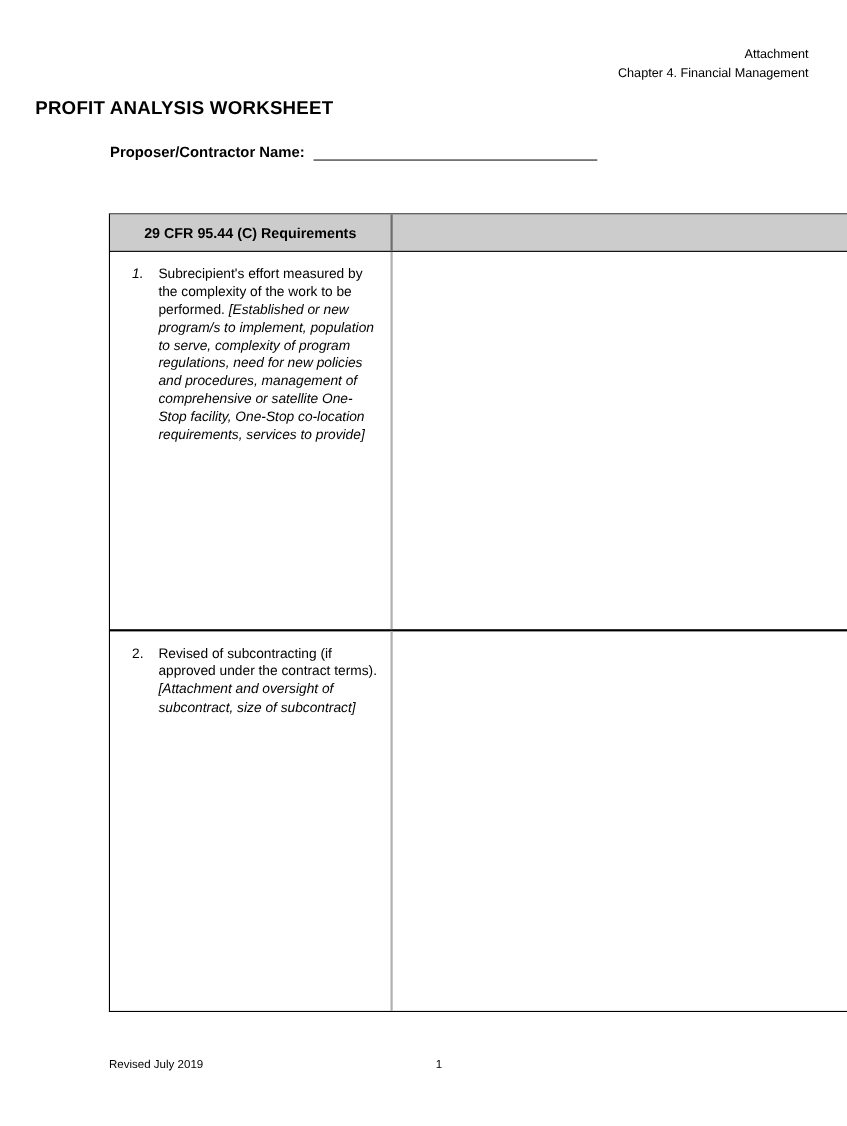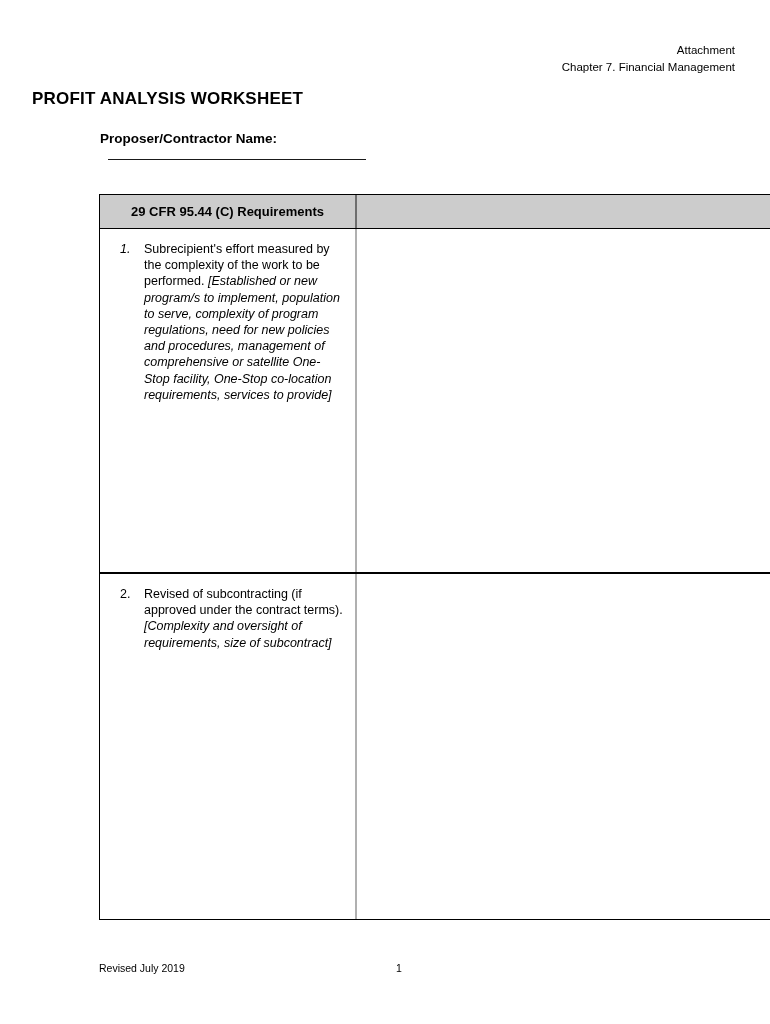--- a/index.html
+++ b/index.html
@@ -52,22 +52,21 @@
   }
 
   
   .field-row {
     position: absolute;
     left: 68px;
     font-size: 13.5px;
     font-weight: bold;
     white-space: nowrap;
     display: flex;
-    align-items: flex-start;
-    flex-direction: column;
+    align-items: center;
   }
   .field-row.r1 { top: 131px; }
   .field-row.r2 { top: 156px; }
   .field-label { font-weight: bold; }
   .field-rule {
     display: inline-block;
     border-bottom: 1.6px solid #1a1a1a;
     margin-left: 8px;
     height: 13px;
   }
@@ -155,21 +154,21 @@
     text-align: center;
   }
 </style>
 </head>
 <body>
 
 <div class="page">
 
   <div class="doc-header">
     <div>Attachment</div>
-    <div>Chapter 7. Financial Management</div>
+    <div>Chapter 4. Financial Management</div>
   </div>
 
   <div class="doc-title">PROFIT ANALYSIS WORKSHEET</div>
 
   <div class="field-row r1">
     <span class="field-label">Proposer/Contractor Name:</span>
     <span class="field-rule"></span>
   </div>
 
 
@@ -186,21 +185,21 @@
           <span class="item-body"><span>Subrecipient's effort measured by the complexity of the work to be performed.</span> <span class="ital">[Established or new program/s to implement, population to serve, complexity of program regulations, need for new policies and procedures, management of comprehensive or satellite One-Stop facility, One-Stop co-location requirements, services to provide]</span></span>
         </div>
       </div>
       <div class="col-b"></div>
     </div>
 
     <div class="tbl-row row2">
       <div class="col-a">
         <div class="item">
           <span class="item-num">2.</span>
-          <span class="item-body"><span>Revised of subcontracting (if approved under the contract terms).</span> <span class="ital">[Complexity and oversight of requirements, size of subcontract]</span></span>
+          <span class="item-body"><span>Revised of subcontracting (if approved under the contract terms).</span> <span class="ital">[Attachment and oversight of subcontract, size of subcontract]</span></span>
         </div>
       </div>
       <div class="col-b"></div>
     </div>
 
   </div>
 
   <div class="footer">
     <span class="left">Revised July 2019</span>
     <span class="center">1</span>

